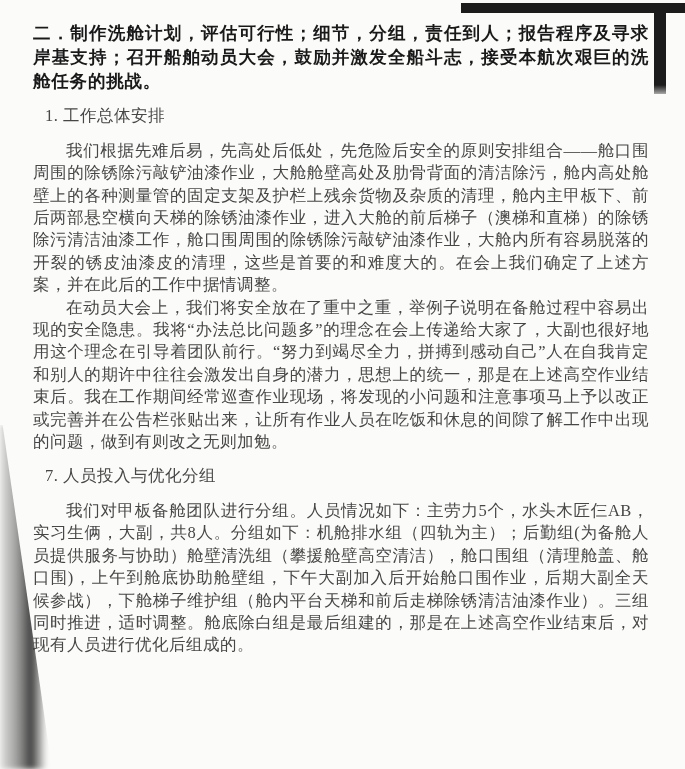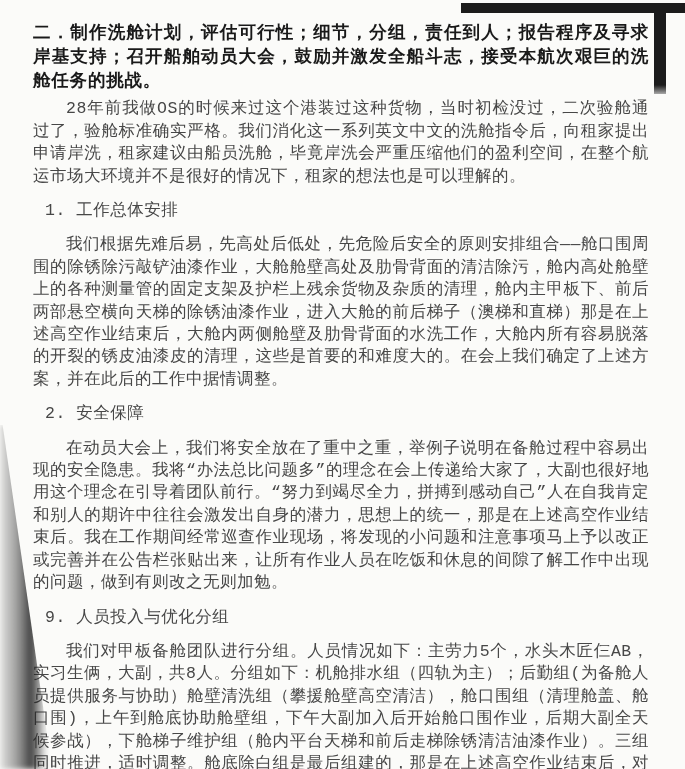--- a/index.html
+++ b/index.html
@@ -3,21 +3,21 @@
 <meta charset="utf-8">
 <style>
   html, body { margin: 0; padding: 0; background: #ffffff; }
 
   .page {
     position: relative;
     width: 685px;
     height: 769px;
     background: #fbfbf9;
     overflow: hidden;
-    font-family: Liberation Mono, monospace;
+    font-family: Liberation Serif, serif;
   }
 
   
   .frame-top-bar {
     position: absolute;
     left: 461px; top: 3px;
     width: 224px; height: 10px;
     background: #1c1c1c;
   }
   .frame-right-bar {
@@ -69,31 +69,29 @@
 <body>
 
 <div class="page">
 
   <div class="frame-top-bar"></div>
   <div class="frame-right-bar"></div>
 
   <div class="content">
     <p class="doc-heading">二．制作洗舱计划，评估可行性；细节，分组，责任到人；报告程序及寻求岸基支持；召开船舶动员大会，鼓励并激发全船斗志，接受本航次艰巨的洗舱任务的挑战。</p>
 
-    <p class="body-para">28年前我做OS的时候来过这个港装过这种货物，当时初检没过，二次验舱通过了，验舱标准确实严格。我们消化这一系列英文中文的洗舱指令后，向租家提出申请岸洗，租家建议由船员洗舱，毕竟岸洗会严重压缩他们的盈利空间，在整个航运市场大环境并不是很好的情况下，租家的想法也是可以理解的。</p>
 
 
     <p class="subhead">1. 工作总体安排</p>
 
-    <p class="body-para">我们根据先难后易，先高处后低处，先危险后安全的原则安排组合——舱口围周围的除锈除污敲铲油漆作业，大舱舱壁高处及肋骨背面的清洁除污，舱内高处舱壁上的各种测量管的固定支架及护栏上残余货物及杂质的清理，舱内主甲板下、前后两部悬空横向天梯的除锈油漆作业，进入大舱的前后梯子（澳梯和直梯）那是在上述高空作业结束后，大舱内两侧舱壁及肋骨背面的水洗工作，大舱内所有容易脱落的开裂的锈皮油漆皮的清理，这些是首要的和难度大的。在会上我们确定了上述方案，并在此后的工作中据情调整。</p>
+    <p class="body-para">我们根据先难后易，先高处后低处，先危险后安全的原则安排组合——舱口围周围的除锈除污敲铲油漆作业，大舱舱壁高处及肋骨背面的清洁除污，舱内高处舱壁上的各种测量管的固定支架及护栏上残余货物及杂质的清理，舱内主甲板下、前后两部悬空横向天梯的除锈油漆作业，进入大舱的前后梯子（澳梯和直梯）的除锈除污清洁油漆工作，舱口围周围的除锈除污敲铲油漆作业，大舱内所有容易脱落的开裂的锈皮油漆皮的清理，这些是首要的和难度大的。在会上我们确定了上述方案，并在此后的工作中据情调整。</p>
 
-    <p class="subhead">2. 安全保障</p>
 
     <p class="body-para">在动员大会上，我们将安全放在了重中之重，举例子说明在备舱过程中容易出现的安全隐患。我将“办法总比问题多”的理念在会上传递给大家了，大副也很好地用这个理念在引导着团队前行。“努力到竭尽全力，拼搏到感动自己”人在自我肯定和别人的期许中往往会激发出自身的潜力，思想上的统一，那是在上述高空作业结束后。我在工作期间经常巡查作业现场，将发现的小问题和注意事项马上予以改正或完善并在公告栏张贴出来，让所有作业人员在吃饭和休息的间隙了解工作中出现的问题，做到有则改之无则加勉。</p>
 
-    <p class="subhead">9. 人员投入与优化分组</p>
+    <p class="subhead">7. 人员投入与优化分组</p>
 
     <p class="body-para">我们对甲板备舱团队进行分组。人员情况如下：主劳力5个，水头木匠仨AB，实习生俩，大副，共8人。分组如下：机舱排水组（四轨为主）；后勤组(为备舱人员提供服务与协助）舱壁清洗组（攀援舱壁高空清洁），舱口围组（清理舱盖、舱口围)，上午到舱底协助舱壁组，下午大副加入后开始舱口围作业，后期大副全天候参战），下舱梯子维护组（舱内平台天梯和前后走梯除锈清洁油漆作业）。三组同时推进，适时调整。舱底除白组是最后组建的，那是在上述高空作业结束后，对现有人员进行优化后组成的。</p>
   </div>
 
   <div class="spine-shadow"></div>
 
 </div>
 
 </body></html>

